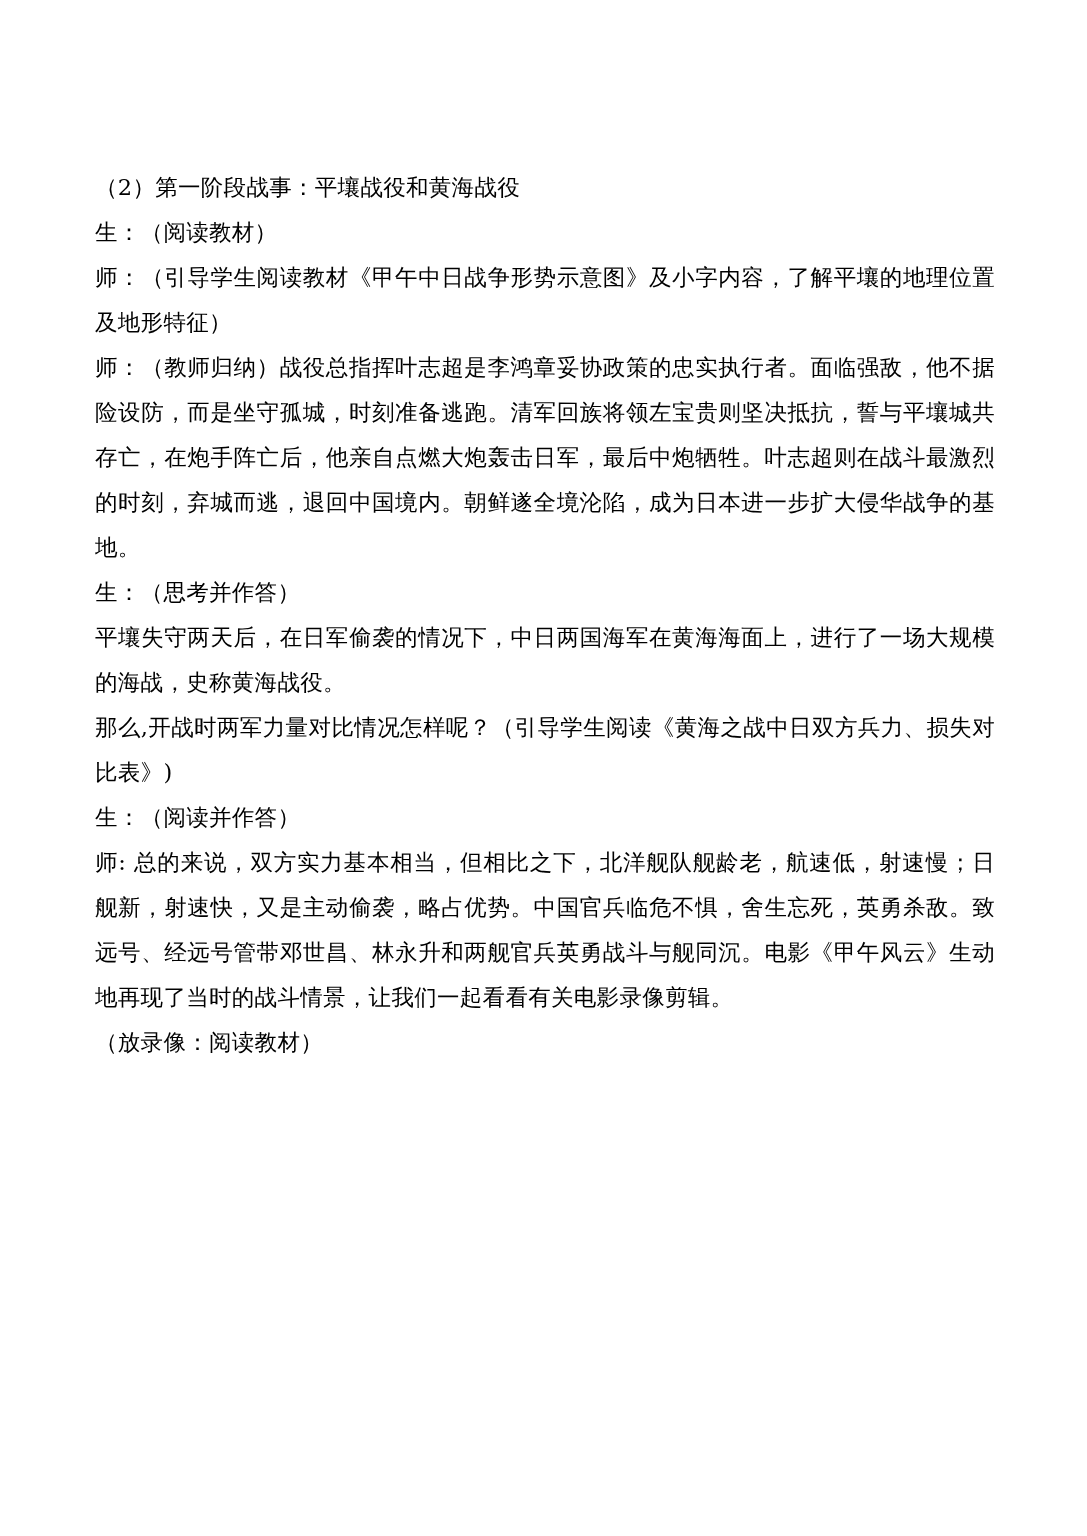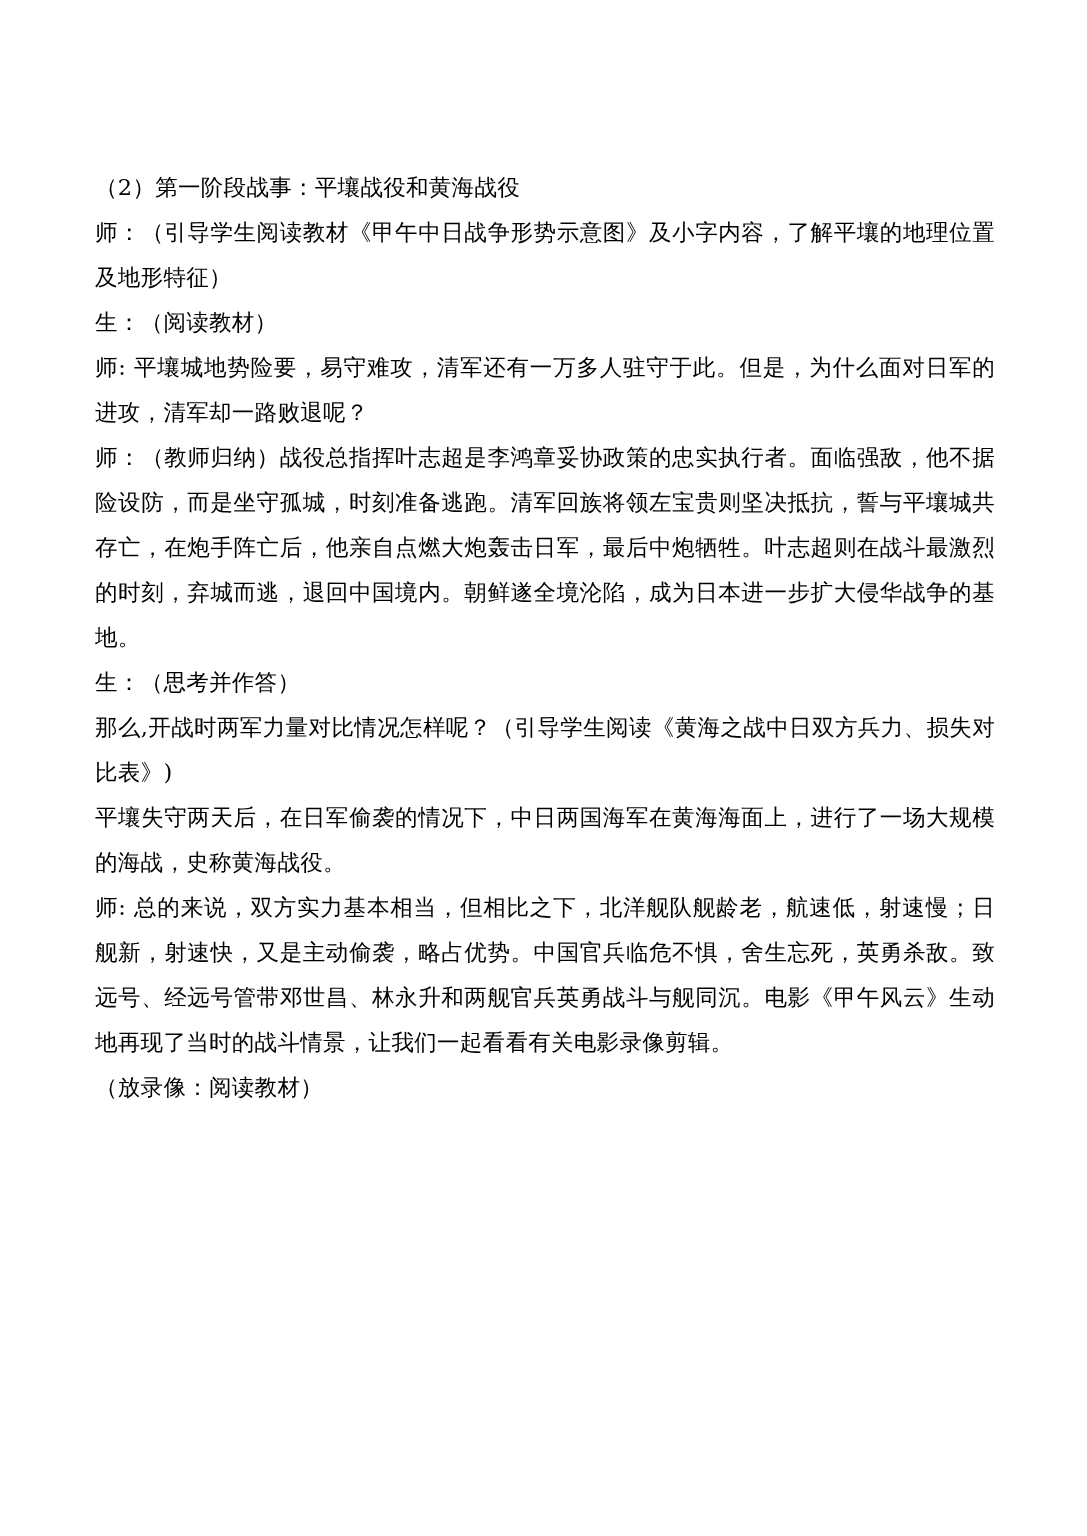--- a/index.html
+++ b/index.html
@@ -40,23 +40,23 @@
     word-break: break-all;
   }
   .indent-0 { text-indent: 0; }
 </style>
 </head>
 <body>
 
 <div class="page">
   <div class="content">
     <p class="para indent-0">（2）第一阶段战事：平壤战役和黄海战役</p>
+    <p class="para indent-0">生：（阅读教材）</p>
     <p class="para indent-0">师：（引导学生阅读教材《甲午中日战争形势示意图》及小字内容，了解平壤的地理位置及地形特征）</p>
-    <p class="para indent-0">生：（阅读教材）</p>
-    <p class="para indent-0">师: 平壤城地势险要，易守难攻，清军还有一万多人驻守于此。但是，为什么面对日军的进攻，清军却一路败退呢？</p>
     <p class="para indent-0">师：（教师归纳）战役总指挥叶志超是李鸿章妥协政策的忠实执行者。面临强敌，他不据险设防，而是坐守孤城，时刻准备逃跑。清军回族将领左宝贵则坚决抵抗，誓与平壤城共存亡，在炮手阵亡后，他亲自点燃大炮轰击日军，最后中炮牺牲。叶志超则在战斗最激烈的时刻，弃城而逃，退回中国境内。朝鲜遂全境沦陷，成为日本进一步扩大侵华战争的基地。</p>
     <p class="para indent-0">生：（思考并作答）</p>
+    <p class="para indent-0">平壤失守两天后，在日军偷袭的情况下，中日两国海军在黄海海面上，进行了一场大规模的海战，史称黄海战役。</p>
     <p class="para indent-0">那么,开战时两军力量对比情况怎样呢？（引导学生阅读《黄海之战中日双方兵力、损失对比表》)</p>
-    <p class="para indent-0">平壤失守两天后，在日军偷袭的情况下，中日两国海军在黄海海面上，进行了一场大规模的海战，史称黄海战役。</p>
+    <p class="para indent-0">生：（阅读并作答）</p>
     <p class="para indent-0">师: 总的来说，双方实力基本相当，但相比之下，北洋舰队舰龄老，航速低，射速慢；日舰新，射速快，又是主动偷袭，略占优势。中国官兵临危不惧，舍生忘死，英勇杀敌。致远号、经远号管带邓世昌、林永升和两舰官兵英勇战斗与舰同沉。电影《甲午风云》生动地再现了当时的战斗情景，让我们一起看看有关电影录像剪辑。</p>
     <p class="para indent-0">（放录像：阅读教材）</p>
   </div>
 </div>
 
 </body></html>

